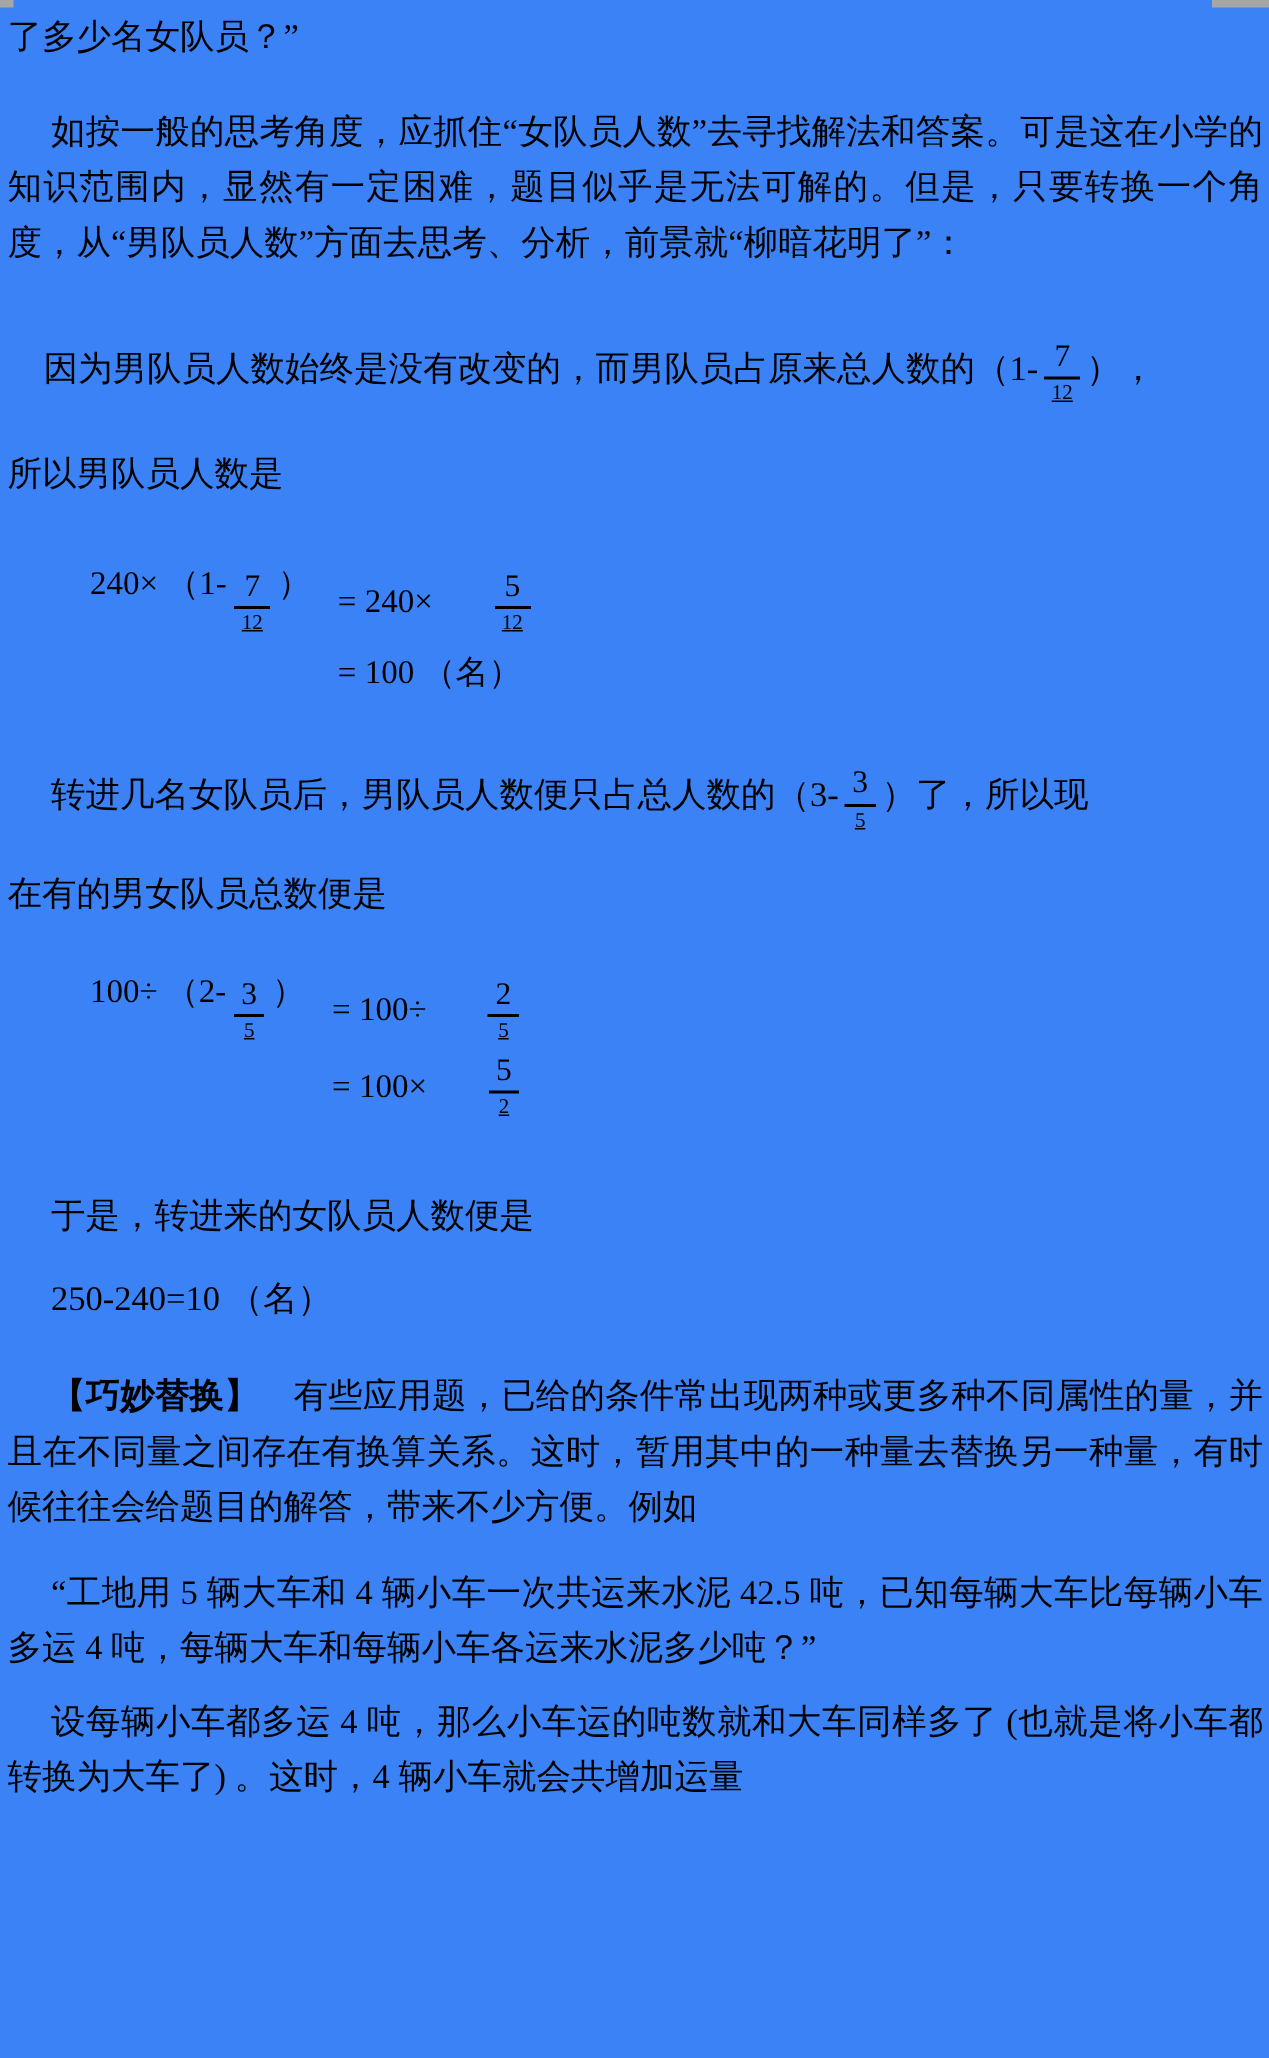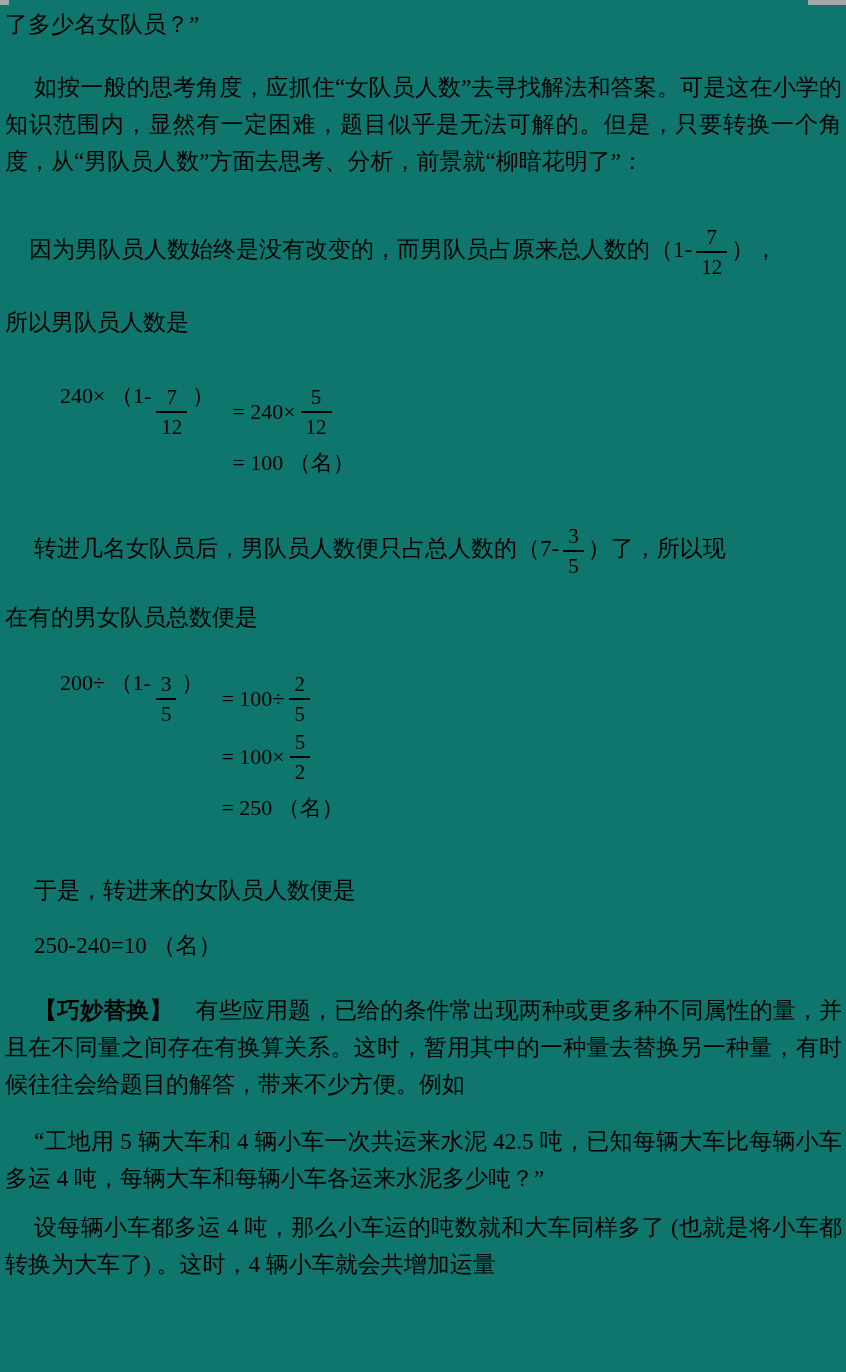--- a/index.html
+++ b/index.html
@@ -1,34 +1,34 @@
 <!DOCTYPE html>
 <html><head>
 <meta charset="utf-8">
 <style>
   html,body{margin:0;padding:0;background:#ffffff;}
   body{width:846px;height:1372px;overflow:hidden;
        font-family:"Liberation Serif","DejaVu Serif",serif;color:#000;}
   .page{position:relative;width:846px;height:1372px;box-sizing:border-box;
-        padding:6px 4px 0 5px;overflow:hidden;background:#0f766e;}
+        padding:6px 4px 0 5px;overflow:hidden;background:#3b82f6;}
   .para{font-size:23px;line-height:37px;text-align:justify;}
   .para.indent{text-indent:29px;}
   .para b{font-weight:bold;}
   
   .frac{display:inline-block;vertical-align:middle;text-align:center;
         margin:1px 4px;line-height:1;text-indent:0;}
   .frac .num{display:block;padding:1px 5px 3px 5px;font-size:21px;line-height:1.05;}
   .frac .den{display:block;border-top:2px solid #000;padding:3px 5px 1px 5px;
-             font-size:21px;line-height:1.05;}
+             font-size:14px;line-height:1.05;text-decoration:underline;}
   
   .formula{display:flex;align-items:flex-start;margin-left:55px;
            font-size:22px;line-height:1.2;}
   .f-lhs{display:flex;align-items:flex-start;min-height:56px;margin-right:18px;white-space:nowrap;}
   .f-rhs{display:flex;flex-direction:column;}
-  .f-line{display:flex;align-items:center;min-height:44px;white-space:nowrap;}
+  .f-line{display:flex;align-items:center;min-height:44px;white-space:nowrap;gap:36px;}
   .formula .frac{margin:2px 5px;}
   
   [data-name="p-lead"]{margin-top:0;}
   [data-name="p-approach"]{margin-top:26px;}
   [data-name="p-because"]{margin-top:44px;margin-left:24px;}
   [data-name="p-so-male"]{margin-top:24px;}
   [data-name="formula-male-count"]{margin-top:42px;}
   [data-name="p-after-transfer"]{margin-top:38px;}
   [data-name="p-total-now"]{margin-top:20px;}
   [data-name="formula-total-count"]{margin-top:34px;}
@@ -69,25 +69,25 @@
             <span class="frac" data-name="fraction">
               <span class="num" data-name="fraction-numerator">5</span>
               <span class="den" data-name="fraction-denominator">12</span>
             </span>
           </div>
           <div class="f-line" data-name="formula-line">
             <span data-name="text-run">= 100 （名）</span>
           </div>
         </div>
       </div>
-      <div data-name="p-after-transfer" class="para indent"><span data-name="text-run">转进几名女队员后，男队员人数便只占总人数的（7-</span><span class="frac" data-name="fraction"><span class="num" data-name="fraction-numerator">3</span><span class="den" data-name="fraction-denominator">5</span></span><span data-name="text-run">）了，所以现</span></div>
+      <div data-name="p-after-transfer" class="para indent"><span data-name="text-run">转进几名女队员后，男队员人数便只占总人数的（3-</span><span class="frac" data-name="fraction"><span class="num" data-name="fraction-numerator">3</span><span class="den" data-name="fraction-denominator">5</span></span><span data-name="text-run">）了，所以现</span></div>
       <div data-name="p-total-now" class="para"><span data-name="text-run">在有的男女队员总数便是</span></div>
       <div data-name="formula-total-count" class="formula">
         <div class="f-lhs" data-name="formula-lhs">
-          <span data-name="text-run">200÷ （1-</span>
+          <span data-name="text-run">100÷ （2-</span>
           <span class="frac" data-name="fraction">
             <span class="num" data-name="fraction-numerator">3</span>
             <span class="den" data-name="fraction-denominator">5</span>
           </span>
           <span data-name="text-run">）</span>
         </div>
         <div class="f-rhs" data-name="formula-rhs">
           <div class="f-line" data-name="formula-line">
             <span data-name="text-run">= 100÷ </span>
             <span class="frac" data-name="fraction">
@@ -95,23 +95,20 @@
               <span class="den" data-name="fraction-denominator">5</span>
             </span>
           </div>
           <div class="f-line" data-name="formula-line">
             <span data-name="text-run">= 100× </span>
             <span class="frac" data-name="fraction">
               <span class="num" data-name="fraction-numerator">5</span>
               <span class="den" data-name="fraction-denominator">2</span>
             </span>
           </div>
-          <div class="f-line" data-name="formula-line">
-            <span data-name="text-run">= 250 （名）</span>
-          </div>
         </div>
       </div>
       <div data-name="p-thus" class="para indent"><span data-name="text-run">于是，转进来的女队员人数便是</span></div>
       <div data-name="p-subtraction" class="para indent"><span data-name="text-run">250-240=10 （名）</span></div>
       <div data-name="p-clever-sub" class="para indent"><b data-name="section-label">【巧妙替换】</b><span data-name="text-run">　有些应用题，已给的条件常出现两种或更多种不同属性的量，并且在不同量之间存在有换算关系。这时，暂用其中的一种量去替换另一种量，有时候往往会给题目的解答，带来不少方便。例如</span></div>
       <div data-name="p-problem-cement" class="para indent"><span data-name="text-run">“工地用 5 辆大车和 4 辆小车一次共运来水泥 42.5 吨，已知每辆大车比每辆小车多运 4 吨，每辆大车和每辆小车各运来水泥多少吨？”</span></div>
       <div data-name="p-suppose" class="para indent"><span data-name="text-run">设每辆小车都多运 4 吨，那么小车运的吨数就和大车同样多了 (也就是将小车都转换为大车了) 。这时，4 辆小车就会共增加运量</span></div>
     </div>
 </div>
 

